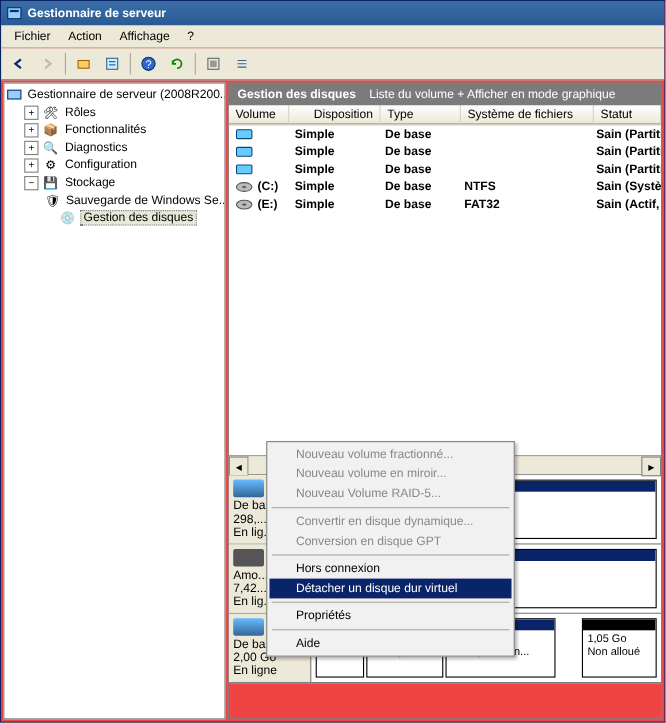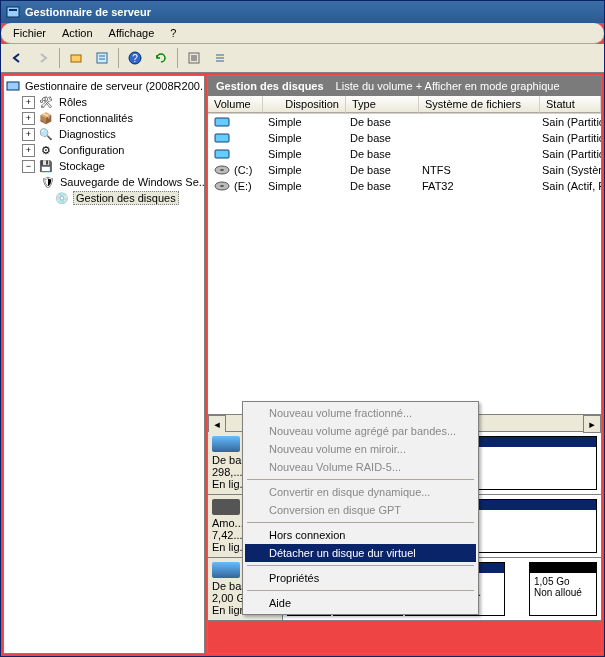--- a/index.html
+++ b/index.html
@@ -1,40 +1,40 @@
 <!DOCTYPE html>
 <html><head>
 <meta charset="utf-8">
 <style>
 html,body{margin:0;padding:0;font-family:Tahoma,"Segoe UI",sans-serif;font-size:11px;color:#000;background:#ece9d8;}
 .window{width:605px;height:657px;background:#ef4444;border:1px solid #0a246a;box-sizing:border-box;position:relative;overflow:hidden;}
 .titlebar{height:22px;background:linear-gradient(to bottom,#3a6ea5 0%,#2a5a95 100%);color:#fff;display:flex;align-items:center;padding:0 4px;font-weight:bold;}
 .titlebar svg{margin-right:4px;}
-.menubar{height:20px;background:#ece9d8;display:flex;align-items:center;padding:0 4px;border-bottom:1px solid #aca899;border-radius:10px;}
+.menubar{height:20px;background:#ece9d8;display:flex;align-items:center;padding:0 4px;border-bottom:1px solid #aca899;}
 .menubar span{padding:2px 8px;cursor:default;}
 .toolbar{height:28px;background:#ece9d8;display:flex;align-items:center;padding:0 4px;border-bottom:1px solid #808080;gap:2px;}
 .tbtn{width:22px;height:22px;border:1px solid transparent;display:flex;align-items:center;justify-content:center;}
 .tsep{width:1px;height:20px;background:#aca899;margin:0 2px;}
 .content{position:absolute;top:72px;left:0;right:0;bottom:0;display:flex;}
 .tree{width:200px;border:1px solid #808080;margin:2px;background:#fff;overflow:hidden;}
 .tree-root{padding:2px;}
 .tree-item{display:flex;align-items:center;height:16px;white-space:nowrap;}
 .tree-item .exp{width:11px;height:11px;border:1px solid #808080;display:flex;align-items:center;justify-content:center;font-size:9px;line-height:1;margin-right:3px;background:#fff;color:#000;}
 .tree-item .noexp{width:13px;margin-right:3px;}
 .tree-item .ico{width:16px;height:16px;margin-right:3px;display:flex;align-items:center;justify-content:center;}
 .tree-item.selected span.label{background:#e8e8d8;border:1px dotted #808080;padding:0 2px;}
 .tree-item span.label{padding:0 2px;}
 .tree-children{padding-left:16px;}
 .right{flex:1;margin:2px 2px 2px 0;display:flex;flex-direction:column;border:1px solid #808080;overflow:hidden;}
 .panel-header{background:#7b7b7b;color:#fff;padding:4px 8px;display:flex;align-items:center;}
 .panel-header .title{font-weight:bold;margin-right:12px;}
 .volumes{background:#fff;flex:0 0 auto;}
 .vol-header{display:flex;background:#ece9d8;border-bottom:1px solid #d4d0c8;}
 .vol-header div{border-right:1px solid #d4d0c8;border-bottom:1px solid #aca899;padding:2px 6px;background:linear-gradient(#fefefe,#ece9d8);}
-.vol-row{display:flex;padding:1px 0;}
+.vol-row{display:flex;padding:1px 0;font-weight:bold;}
 .vol-row div{padding:1px 6px;display:flex;align-items:center;}
 .vol-row .vico{width:16px;height:12px;margin-right:4px;}
 .col-vol{width:42px;}
 .col-disp{width:70px;text-align:right;}
 .col-type{width:60px;}
 .col-fs{width:108px;}
 .col-stat{flex:1;overflow:hidden;white-space:nowrap;}
 .vol-body{height:300px;overflow:auto;}
 .scroll-area{border-top:1px solid #808080;background:#ece9d8;}
 .scrollbar{height:16px;background:#ece9d8;border-bottom:1px solid #808080;display:flex;}
@@ -339,21 +339,20 @@
                 </div>
             </div>
           </div>
         </div>
       </div>
     </div>
   </div>
 
   <div class="context-menu" style="left:241px;top:400px;">
     <div class="citem disabled">Nouveau volume fractionné...</div>
-    <div class="citem disabled">Nouveau volume agrégé par bandes...</div>
     <div class="citem disabled">Nouveau volume en miroir...</div>
     <div class="citem disabled">Nouveau Volume RAID-5...</div>
     <div class="csep"></div>
     <div class="citem disabled">Convertir en disque dynamique...</div>
     <div class="citem disabled">Conversion en disque GPT</div>
     <div class="csep"></div>
     <div class="citem">Hors connexion</div>
     <div class="citem highlight">Détacher un disque dur virtuel</div>
     <div class="csep"></div>
     <div class="citem">Propriétés</div>

